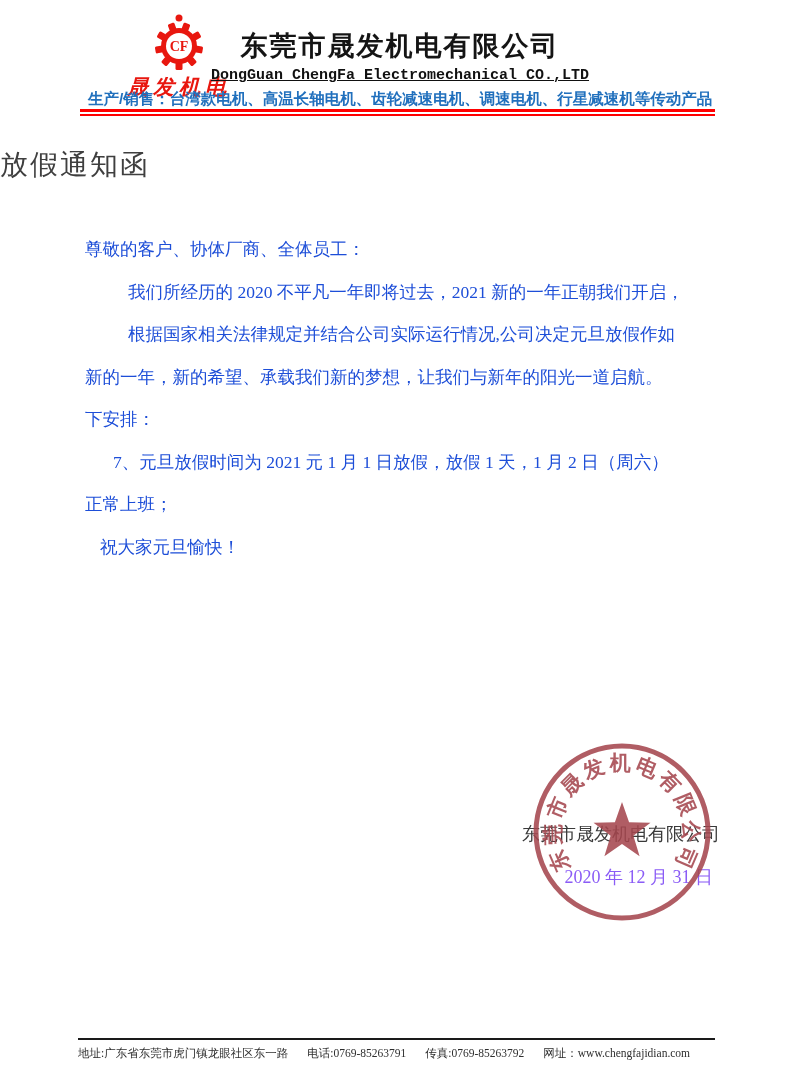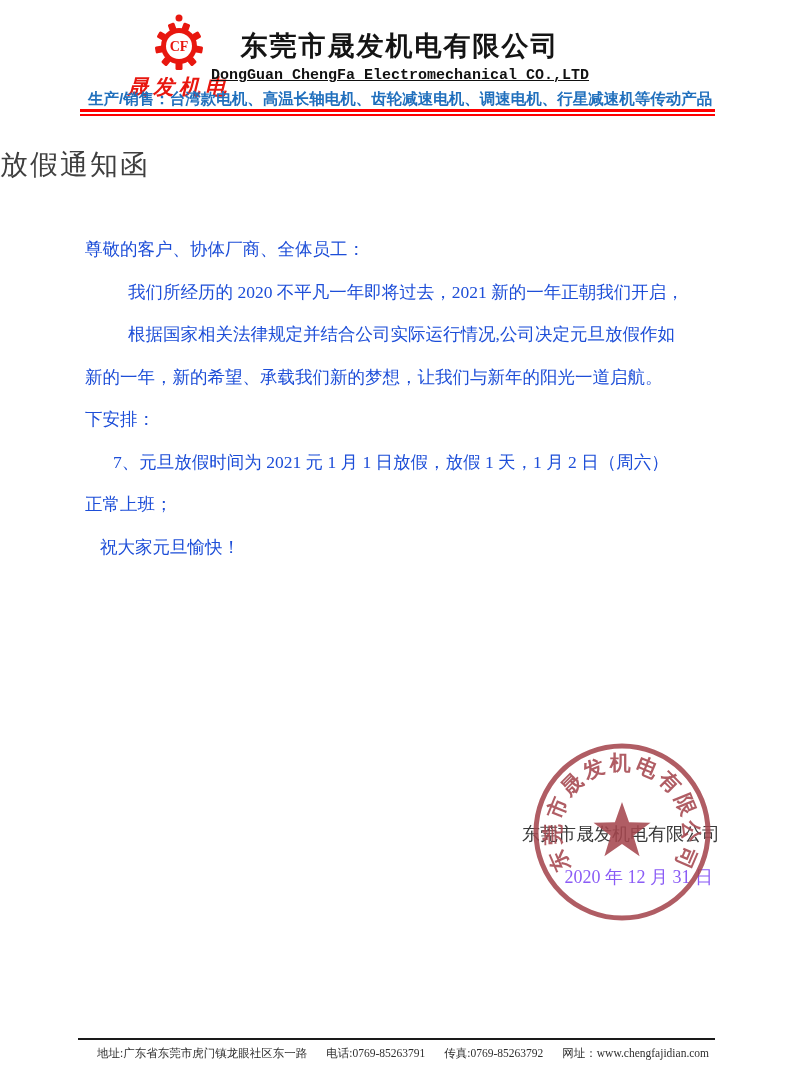--- a/index.html
+++ b/index.html
@@ -51,21 +51,21 @@
   
   .sig-company{position:absolute;top:822px;right:73px;font-size:18px;color:#3a3a3a;white-space:nowrap;}
   .sig-date{position:absolute;top:865px;right:80px;font-size:18px;color:#8b5cf6;white-space:nowrap;}
   .stamp{
     position:absolute;left:530px;top:740px;width:184px;height:184px;
     opacity:.87;pointer-events:none;
   }
   
   .footer-rule{position:absolute;left:78px;top:1038px;width:637px;border-top:2px solid #1a1a1a;}
   .footer-text{
-    position:absolute;left:97px;top:1046px;width:660px;
+    position:absolute;left:78px;top:1046px;width:660px;
     font-size:11.5px;color:#2e2e2e;white-space:nowrap;
   }
   .footer-text span{margin-right:19px;}
 </style>
 </head>
 <body>
 
 <div class="page">
 
   <div class="logo">

